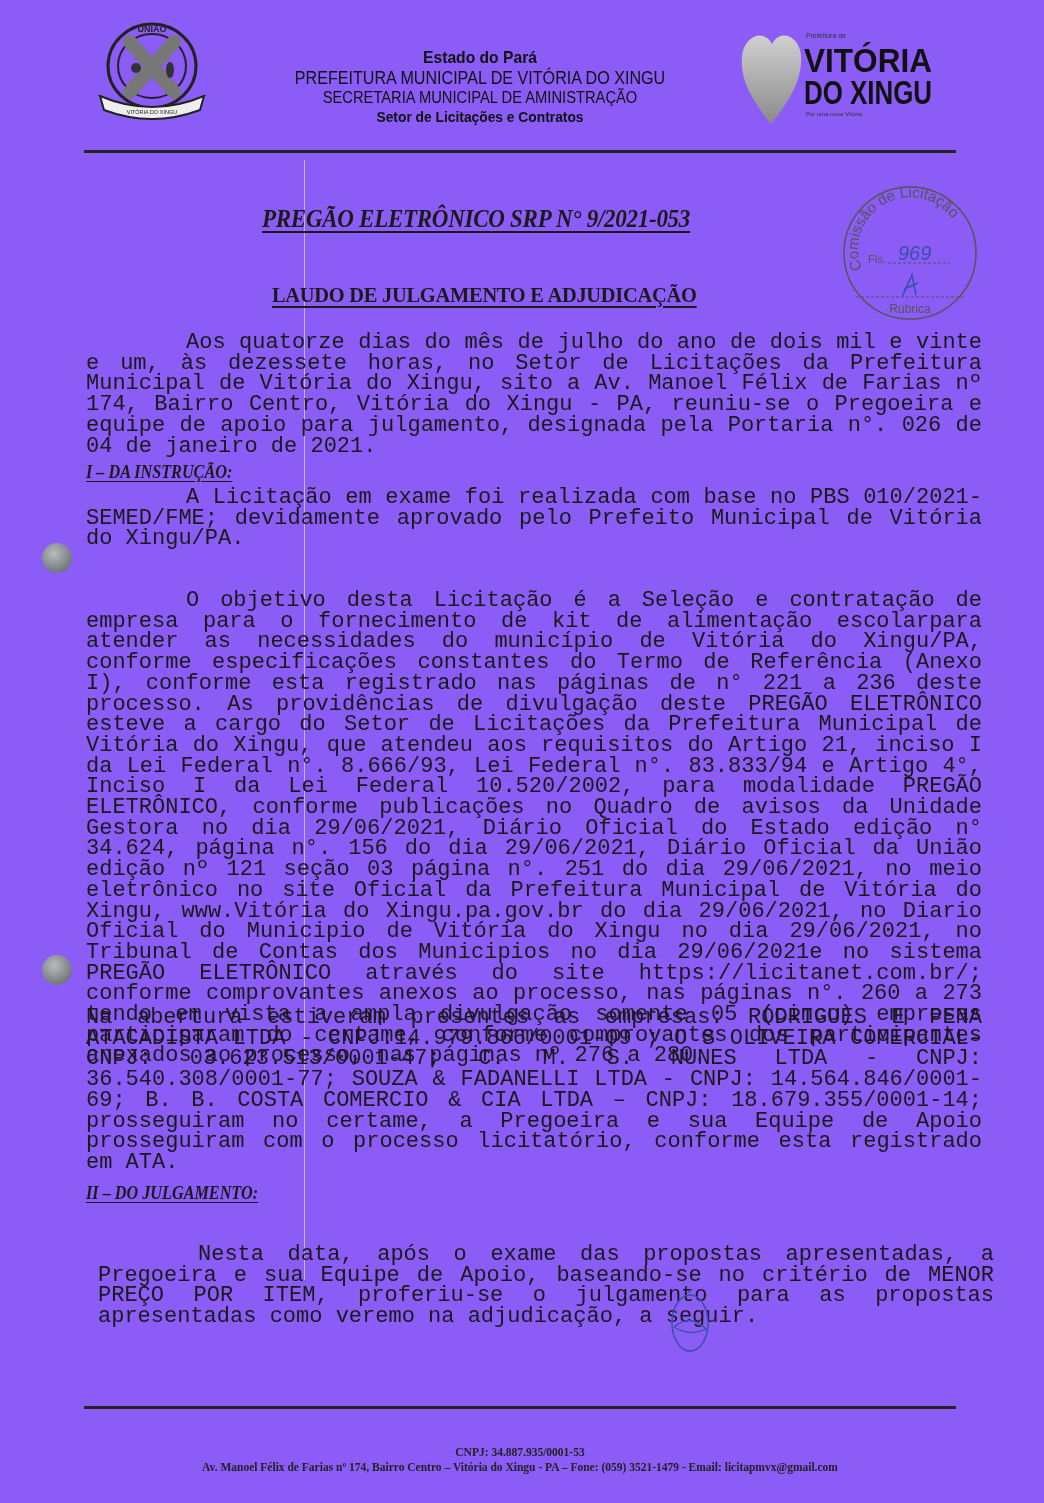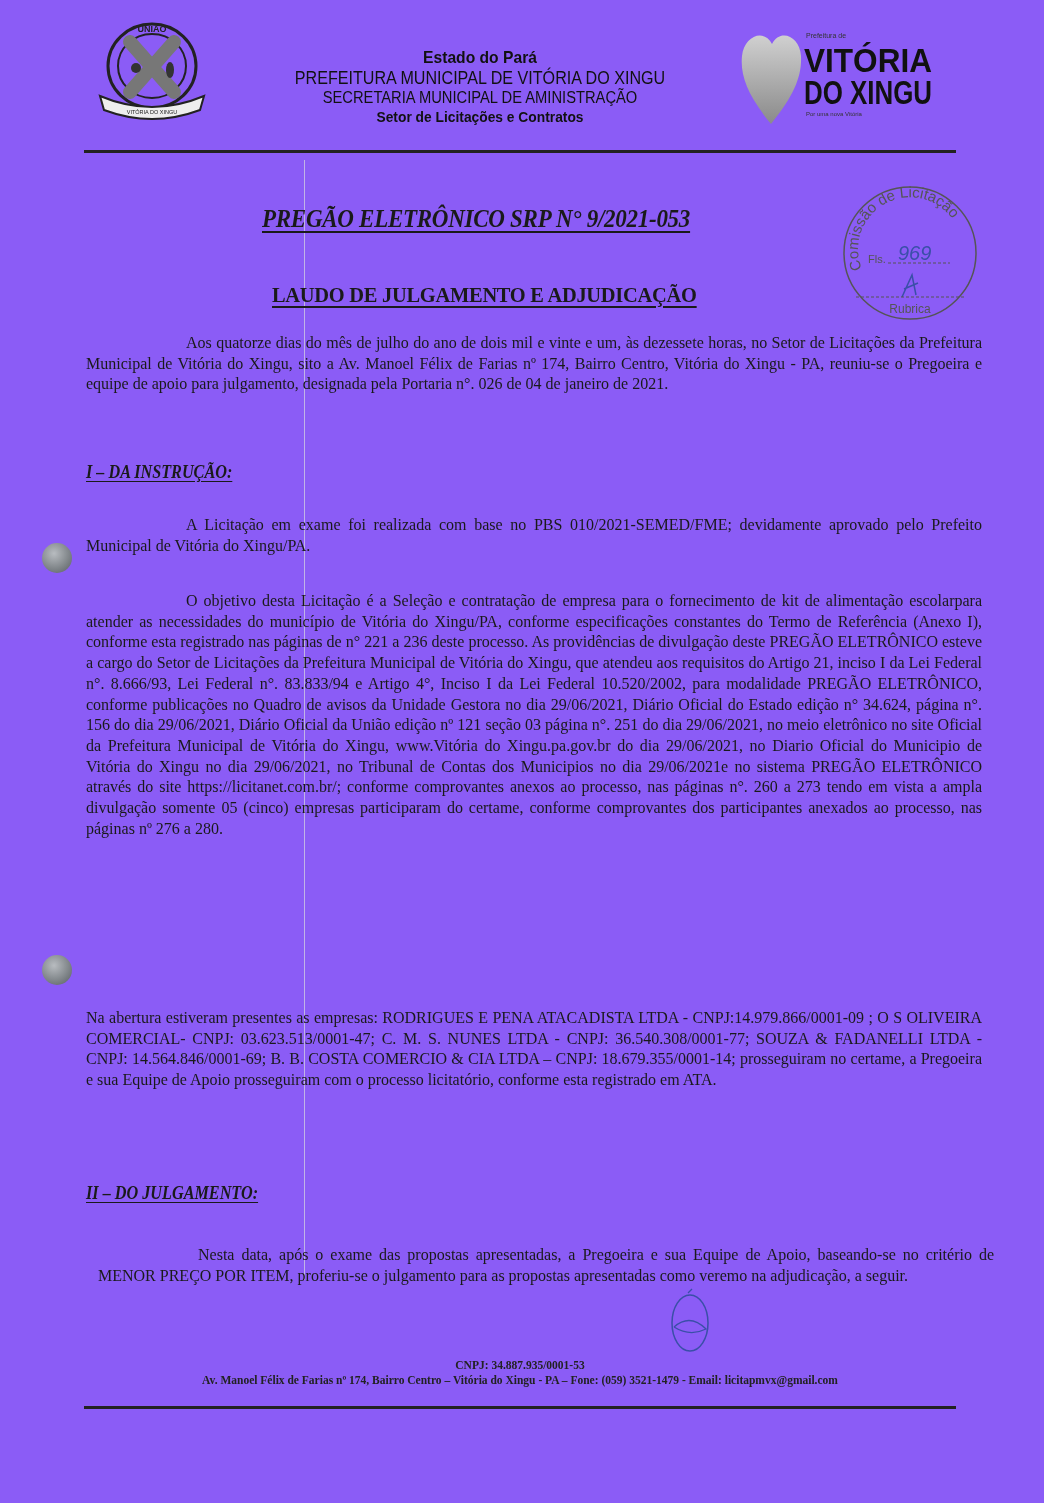--- a/index.html
+++ b/index.html
@@ -18,33 +18,33 @@
     .hdr-rule { position: absolute; left: 84px; top: 150px; width: 872px; height: 3px; background: #222; }
 
     
     .title1 { position: absolute; left: 262px; top: 205px; font-size: 25px; font-weight: bold; font-style: italic; text-decoration: underline; text-underline-offset: 4px; letter-spacing: -0.3px; transform: scaleX(0.92); transform-origin: left top; }
     .title2 { position: absolute; left: 272px; top: 282px; font-size: 22px; font-weight: bold; text-decoration: underline; text-underline-offset: 4px; letter-spacing: -0.3px; transform: scaleX(0.93); transform-origin: left top; }
 
     
     .stamp { position: absolute; left: 840px; top: 183px; width: 140px; height: 140px; }
 
     
-    .para { position: absolute; left: 86px; width: 896px; font-size: 16px; line-height: 20.7px; text-align: justify; text-align-last: left; }
+    .para { position: absolute; left: 86px; width: 896px; font-size: 22px; line-height: 20.7px; text-align: justify; text-align-last: left; font-family: Liberation Mono, monospace; }
     .indent { text-indent: 100px; }
     .section { position: absolute; left: 86px; font-size: 18px; font-weight: bold; font-style: italic; text-decoration: underline; text-underline-offset: 3px; transform: scaleX(0.9); transform-origin: left top; }
 
     
     .hole { position: absolute; width: 30px; height: 30px; border-radius: 50%; background: radial-gradient(circle at 40% 35%, #b8bcc0, #6e7478 75%); }
 
     
     .signature { position: absolute; left: 660px; top: 1285px; width: 60px; height: 70px; }
 
     
     .ftr-rule { position: absolute; left: 84px; top: 1406px; width: 872px; height: 3px; background: #222; }
-    .ftr { position: absolute; left: 84px; top: 1358px; width: 872px; text-align: center; font-size: 11.5px; font-weight: bold; line-height: 15px; color: #222; }
+    .ftr { position: absolute; left: 84px; top: 1445px; width: 872px; text-align: center; font-size: 11.5px; font-weight: bold; line-height: 15px; color: #222; }
   </style>
 </head>
 <body>
 
 <div class="page">
   <div class="fold-line"></div>
 
   <svg class="logo-left" viewBox="0 0 120 110">
     <ellipse cx="60" cy="48" rx="44" ry="42" fill="none" stroke="#222" stroke-width="3"></ellipse>
     <ellipse cx="60" cy="48" rx="34" ry="32" fill="none" stroke="#222" stroke-width="2"></ellipse>
@@ -95,21 +95,21 @@
     <text x="58" y="77" font-size="20" fill="#3a4fa8" font-style="italic" font-family="Liberation Sans, sans-serif">969</text>
     <path d="M62 114 L72 92 L76 112 M64 106 L78 100" stroke="#3a4fa8" stroke-width="1.5" fill="none"></path>
     <line x1="16" y1="114" x2="124" y2="114" stroke="#555" stroke-width="1" stroke-dasharray="3,2"></line>
     <text x="70" y="130" font-size="12" fill="#555" text-anchor="middle" font-family="Liberation Sans, sans-serif">Rubrica</text>
   </svg>
 
   <p class="para indent" style="top:333px; margin:0;">Aos quatorze dias do mês de julho do ano de dois mil e vinte e um, às dezessete horas, no Setor de Licitações da Prefeitura Municipal de Vitória do Xingu, sito a Av. Manoel Félix de Farias nº 174, Bairro Centro, Vitória do Xingu - PA, reuniu-se o Pregoeira e equipe de apoio para julgamento, designada pela Portaria n°. 026 de 04 de janeiro de 2021.</p>
 
   <div class="section" style="top:462px;">I – DA INSTRUÇÃO:</div>
 
-  <p class="para indent" style="top:515px; margin:0;">A Licitação em exame foi realizada com base no PBS 010/2021-SEMED/FME; devidamente aprovado pelo Prefeito Municipal de Vitória do Xingu/PA.</p>
+  <p class="para indent" style="top:488px; margin:0;">A Licitação em exame foi realizada com base no PBS 010/2021-SEMED/FME; devidamente aprovado pelo Prefeito Municipal de Vitória do Xingu/PA.</p>
 
   <p class="para indent" style="top:591px; margin:0;">O objetivo desta Licitação é a Seleção e contratação de empresa para o fornecimento de kit de alimentação escolarpara atender as necessidades do município de Vitória do Xingu/PA,  conforme especificações constantes do Termo de Referência (Anexo I), conforme esta registrado nas páginas de n° 221 a 236 deste processo. As providências de divulgação deste PREGÃO ELETRÔNICO esteve a cargo do Setor de Licitações da Prefeitura Municipal de Vitória do Xingu, que atendeu aos requisitos do Artigo 21, inciso I da Lei Federal n°. 8.666/93, Lei Federal n°. 83.833/94 e Artigo 4°, Inciso I da Lei Federal 10.520/2002, para modalidade PREGÃO ELETRÔNICO, conforme publicações no Quadro de avisos da Unidade Gestora no dia 29/06/2021, Diário Oficial do Estado edição n°   34.624, página n°. 156 do dia 29/06/2021, Diário Oficial da União edição nº 121 seção 03 página n°. 251 do dia 29/06/2021, no meio eletrônico no site Oficial da Prefeitura Municipal de Vitória do Xingu, www.Vitória do Xingu.pa.gov.br do dia 29/06/2021, no Diario Oficial do Municipio de Vitória do Xingu no dia 29/06/2021, no Tribunal de Contas dos Municipios no dia 29/06/2021e no sistema PREGÃO ELETRÔNICO através do site https://licitanet.com.br/; conforme comprovantes anexos ao processo, nas páginas n°. 260 a 273 tendo em vista a ampla divulgação somente 05 (cinco) empresas participaram do certame, conforme comprovantes dos participantes anexados ao processo, nas páginas nº 276 a 280.</p>
 
   <p class="para" style="top:1008px; margin:0;">Na abertura estiveram presentes as empresas: RODRIGUES E PENA ATACADISTA LTDA - CNPJ:14.979.866/0001-09 ; O S OLIVEIRA COMERCIAL- CNPJ: 03.623.513/0001-47; C. M. S. NUNES LTDA - CNPJ: 36.540.308/0001-77; SOUZA &amp; FADANELLI LTDA - CNPJ: 14.564.846/0001-69; B. B. COSTA COMERCIO &amp; CIA LTDA – CNPJ: 18.679.355/0001-14; prosseguiram no certame, a Pregoeira e sua Equipe de Apoio prosseguiram com o processo licitatório, conforme esta registrado em ATA.</p>
 
   <div class="section" style="top:1183px;">II – DO JULGAMENTO:</div>
 
   <p class="para indent" style="top:1233px; margin:12px;">Nesta data, após o exame das propostas apresentadas, a Pregoeira e sua Equipe de Apoio, baseando-se no critério de MENOR PREÇO POR ITEM, proferiu-se o julgamento para as propostas apresentadas como veremo na adjudicação, a seguir.</p>
 
   <div class="hole" style="left:42px; top:543px;"></div>

